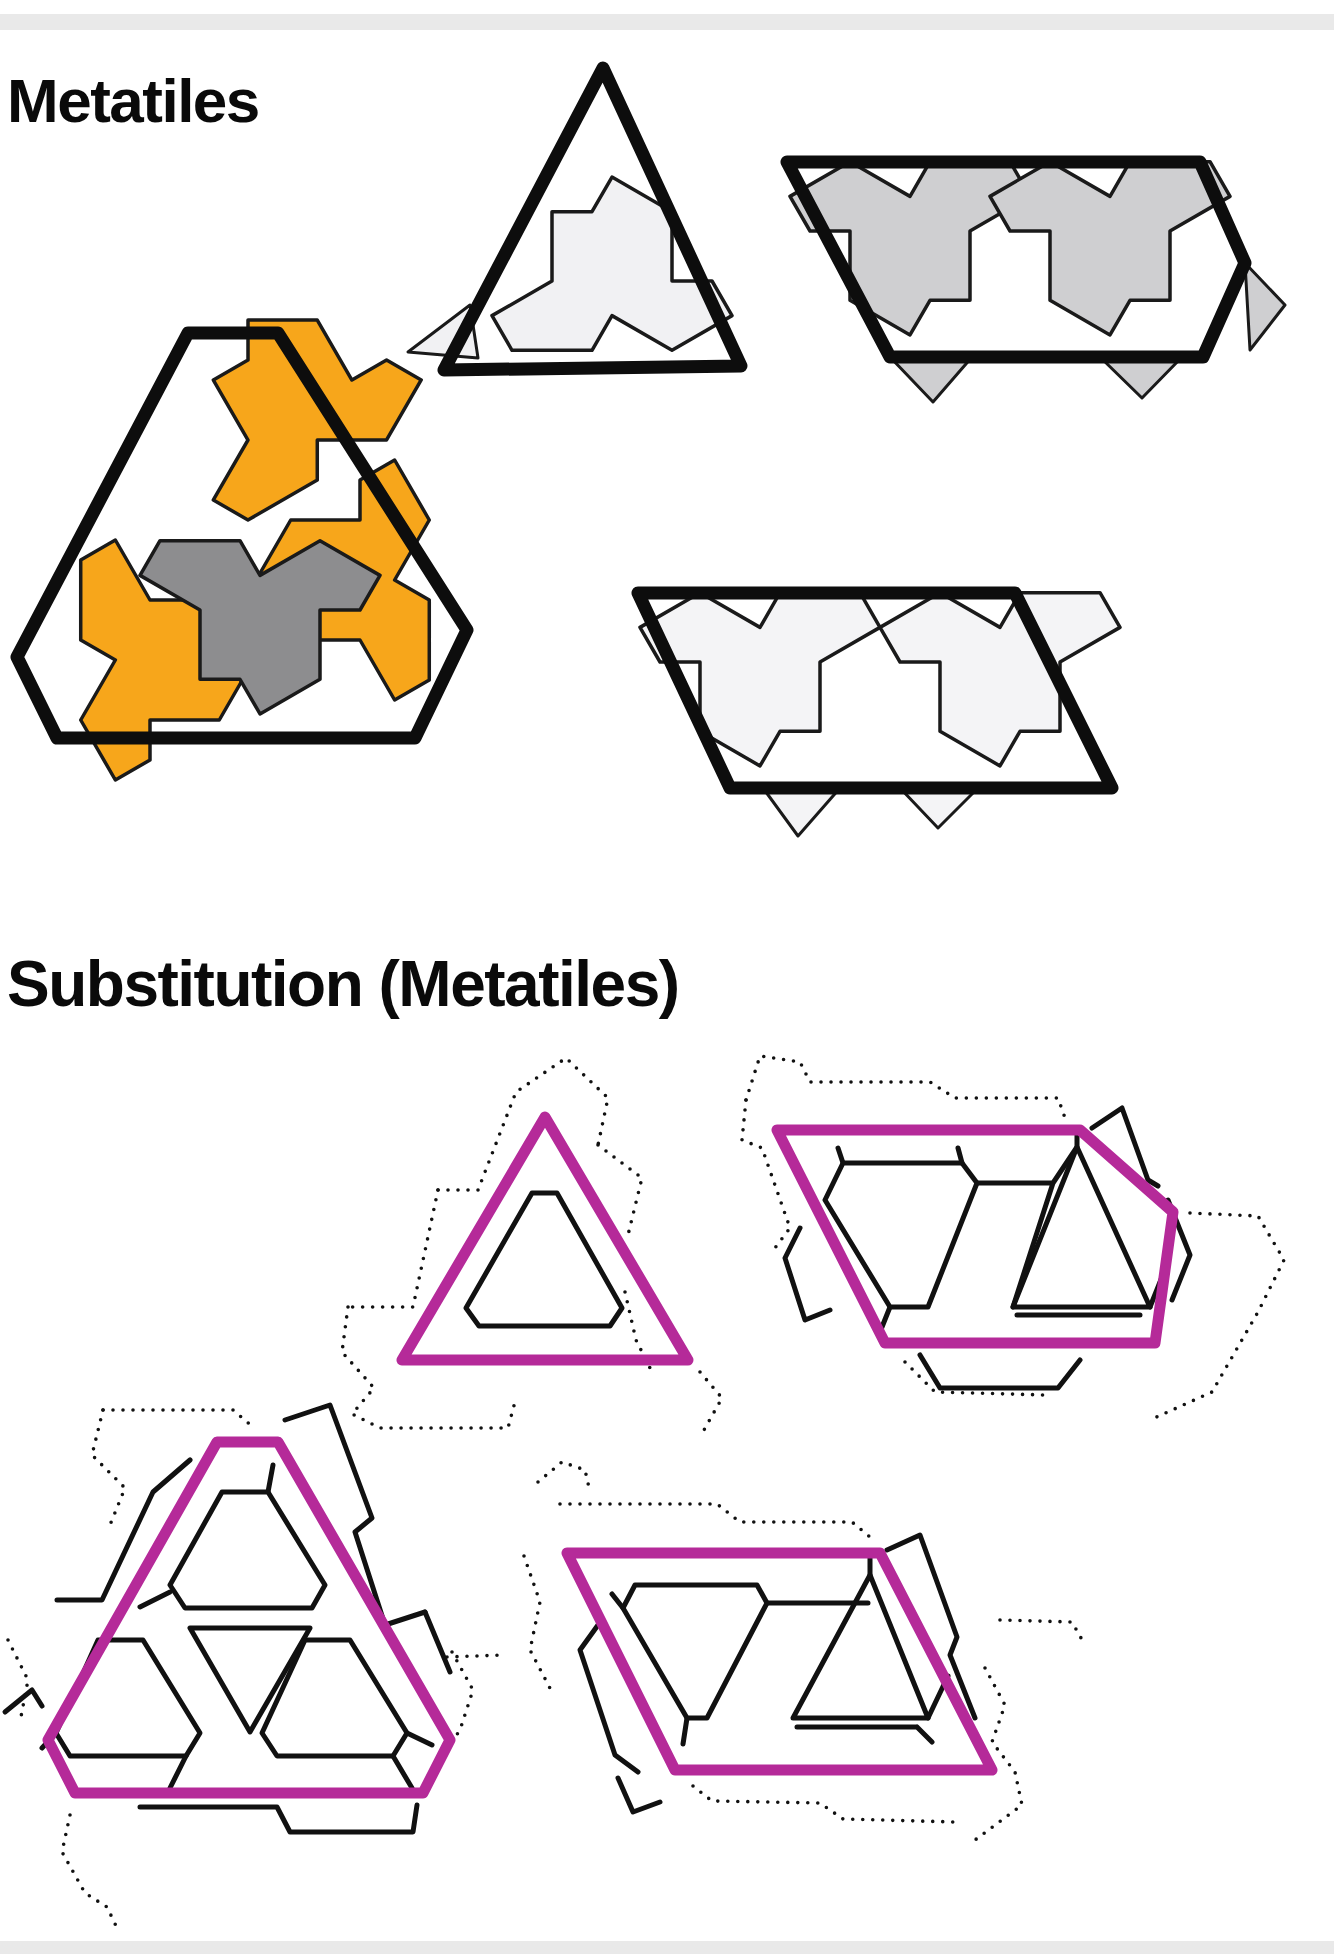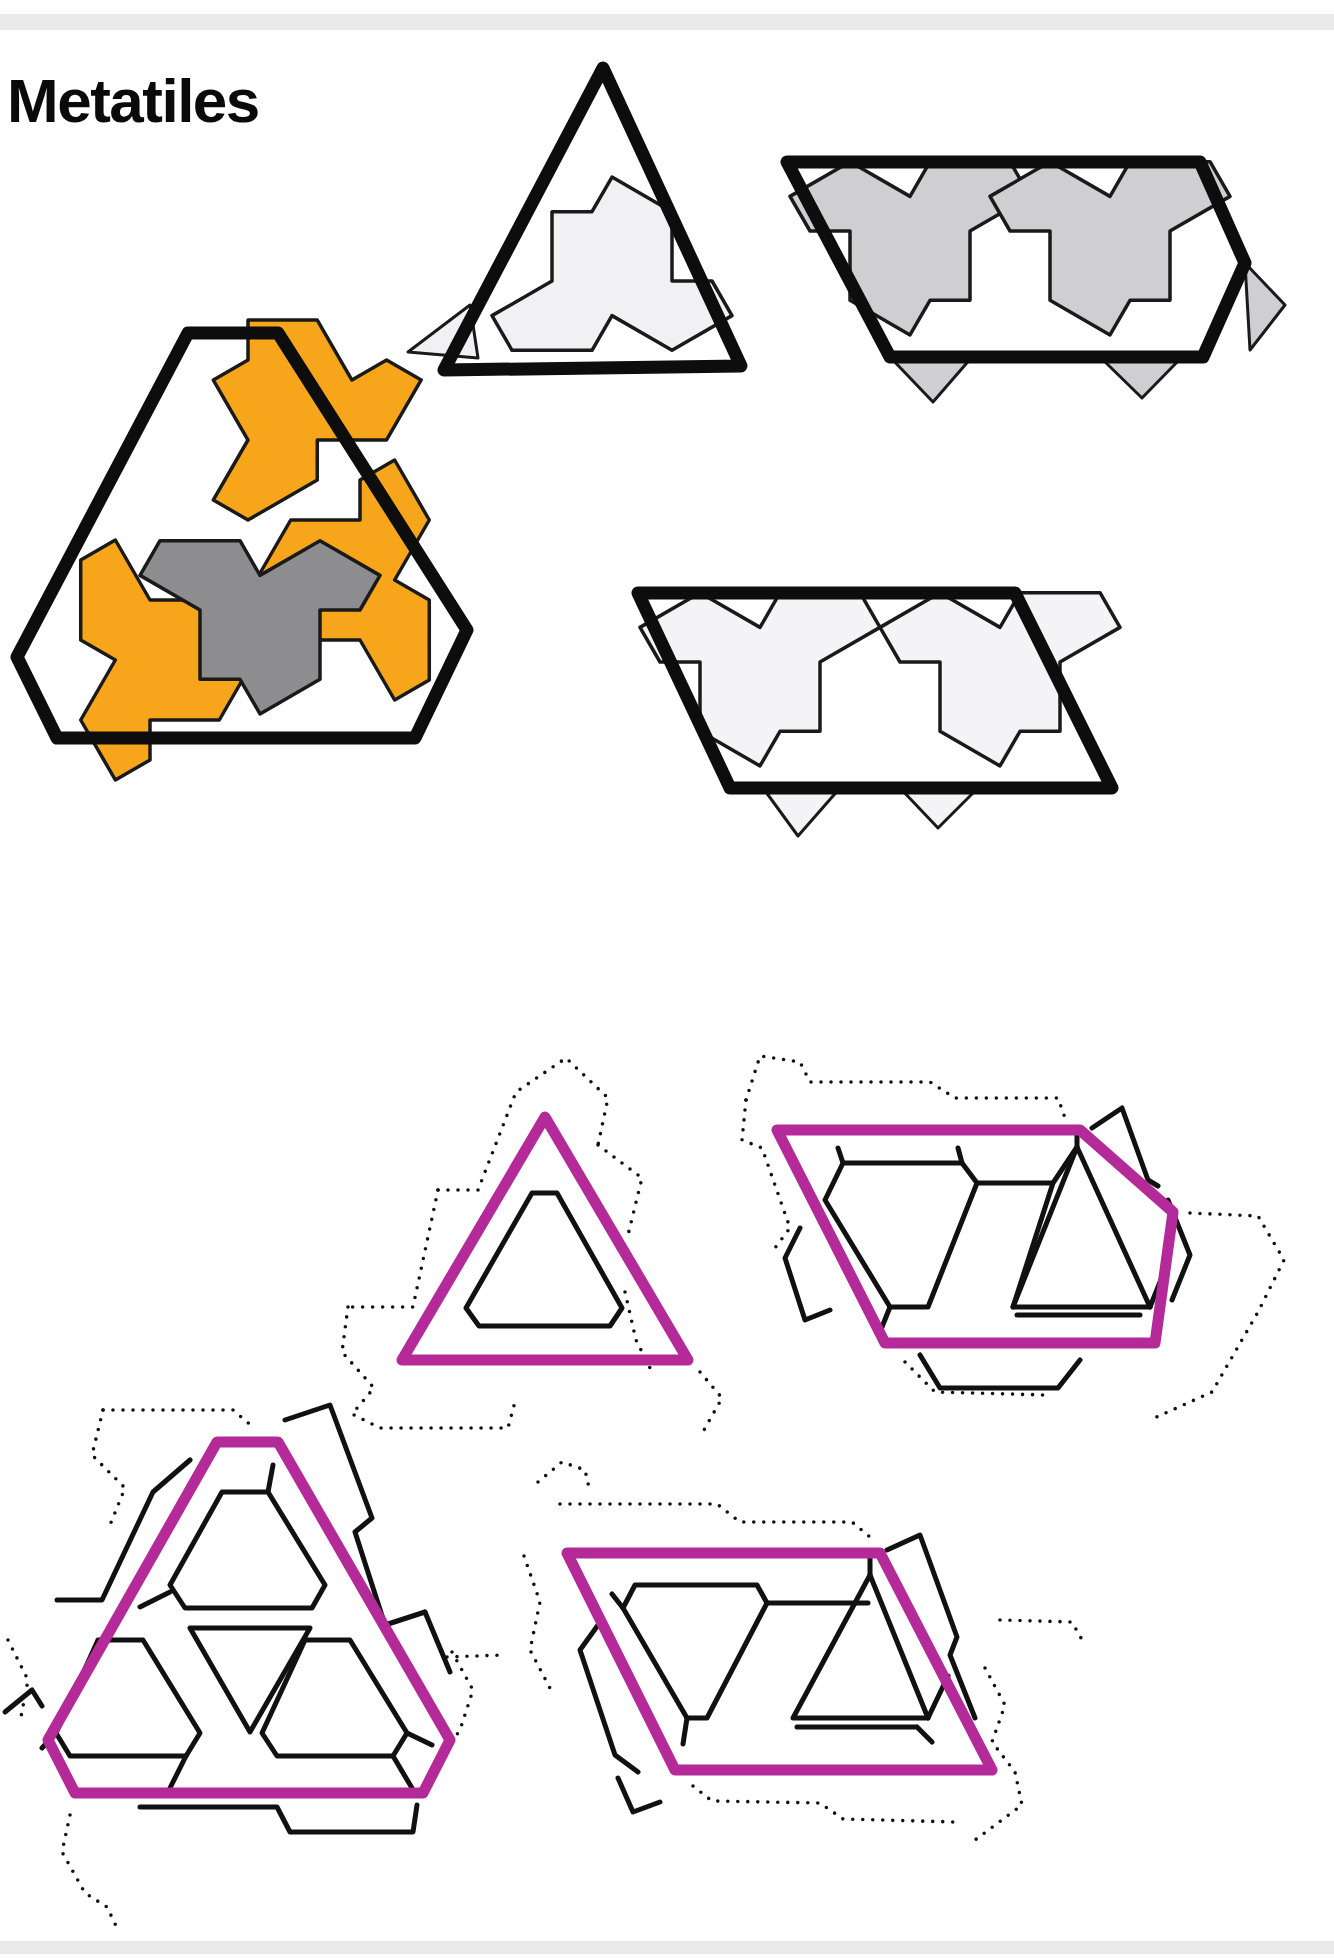--- a/index.html
+++ b/index.html
@@ -27,20 +27,21 @@
 </style>
 </head>
 <body>
 
 <div id="page">
 
   <div id="topbar" class="bar"></div>
   <div id="botbar" class="bar"></div>
 
   <div id="title1" class="title">Metatiles</div>
+  <div id="title2" class="title">Substitution (Metatiles)</div>
 
   <svg width="1334" height="1958" viewBox="0 0 1334 1958">
     <defs>
       <polygon id="hat" class="hat" points="0,0 -1.5,0.866 -1,1.732 1,1.732 1.5,0.866 3,1.732 4.5,0.866 4,0 3,0 3,-1.732 1.5,-2.598 1,-1.732 0,-1.732"></polygon>
     </defs>
 
     <g>
       <polygon class="bit hat-light" points="408,352 470,305 478,358"></polygon>
       <use href="#hat" class="hat-light" transform="translate(552 281) scale(40)"></use>
       <polygon class="thick" points="603,68 444,370 741,366"></polygon>

